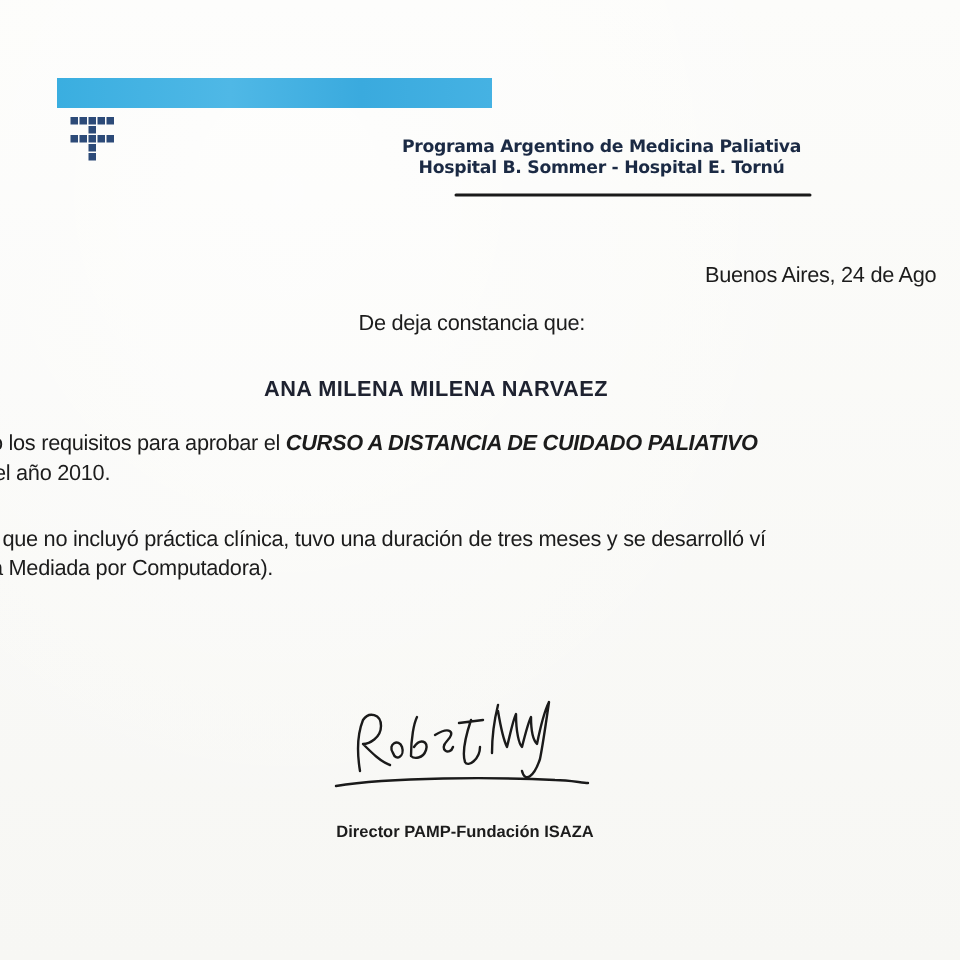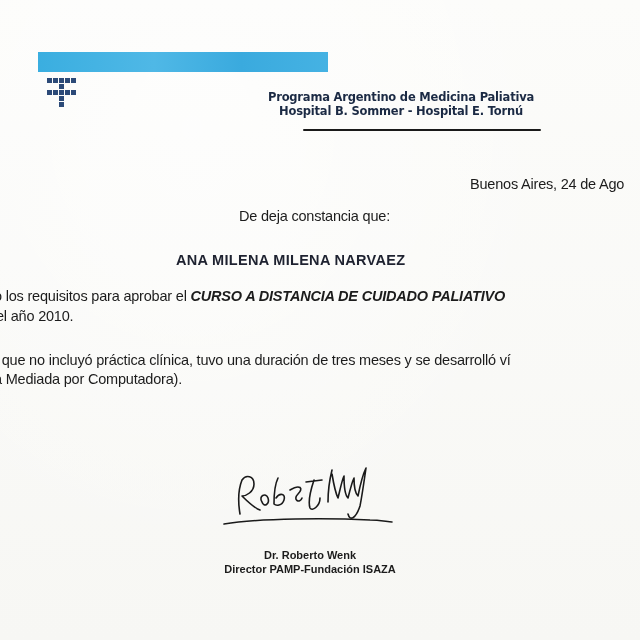--- a/index.html
+++ b/index.html
@@ -90,15 +90,14 @@
     <path d="M52 40 C48 34 56 30 58 36 C60 42 54 46 52 40 Z"></path>
     <path d="M64 42 C64 30 66 20 68 16 M66 36 C70 30 76 32 74 38 C72 44 66 44 64 42"></path>
     <path d="M80 28 C90 22 94 26 88 32 C82 38 90 42 92 36"></path>
     <path d="M96 20 L112 18 M104 18 C100 30 98 40 100 46 C102 50 110 44 110 36"></path>
     <path d="M118 40 C118 26 120 16 122 8 M122 12 C124 24 126 32 128 36 C130 28 132 18 134 14 C134 26 136 34 138 36 C140 28 142 20 144 16 C144 26 146 32 148 34 C150 24 152 14 156 6 C154 20 152 34 150 44 C146 56 140 60 138 52"></path>
     <path d="M14 62 C50 56 120 56 160 58 C170 58 178 60 182 60"></path>
   </g>
 </svg>
 
 <div class="signer">
-  <div>Dr. Roberto Wenk</div>
   <div class="title">Director PAMP-Fundación ISAZA</div>
 </div>
 
 </body></html>

